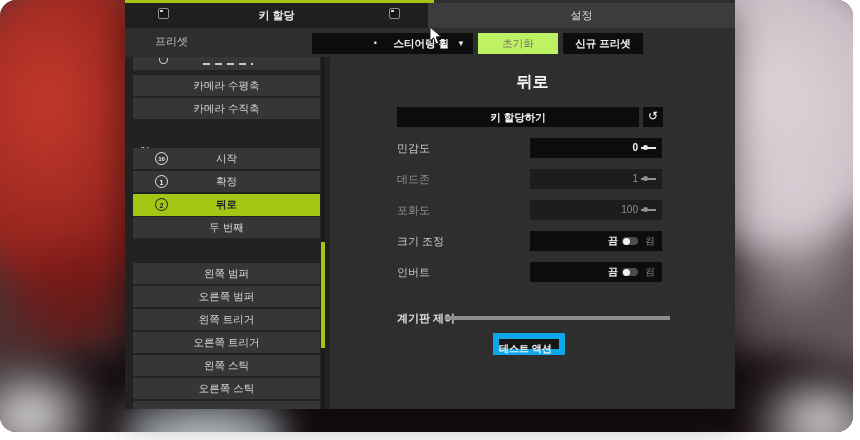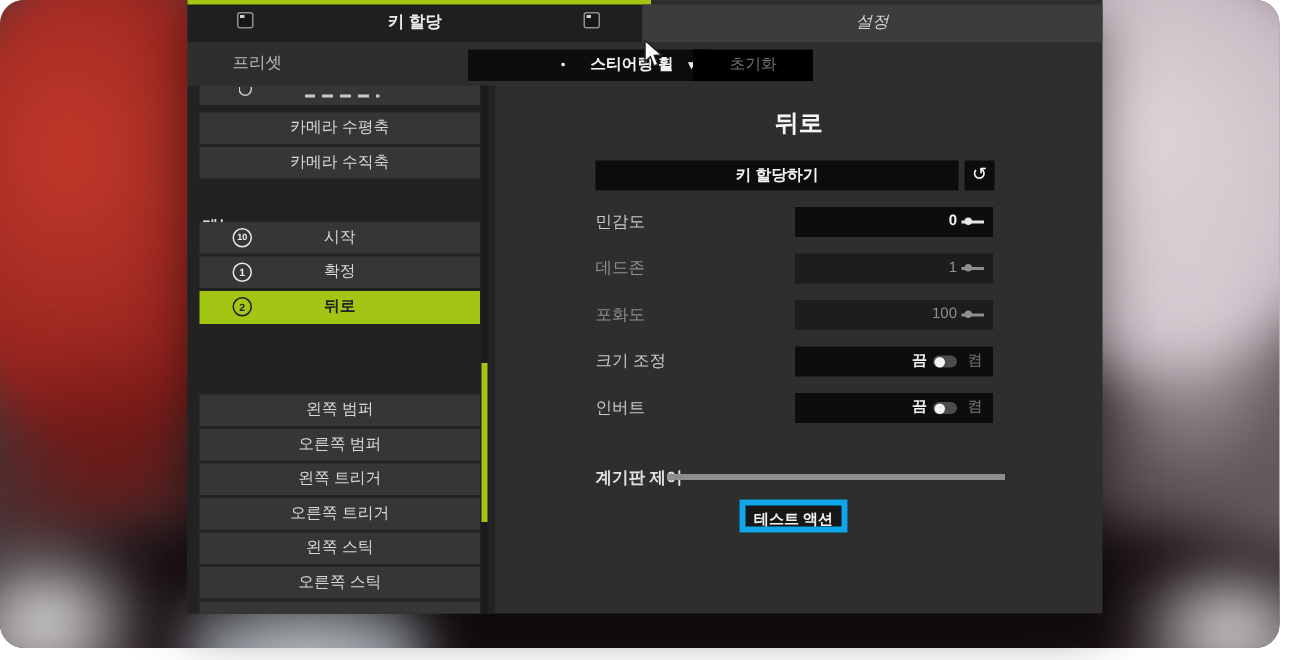--- a/index.html
+++ b/index.html
@@ -14,33 +14,33 @@
   .b-dark{left:-30px;top:330px;width:940px;height:140px;background:linear-gradient(#20161a,#120a0c);filter:blur(12px);border-radius:0;}
   .b-wheel{left:120px;top:378px;width:170px;height:100px;background:radial-gradient(ellipse,#d3d5da,#9aa0a8 55%,rgba(120,120,130,0) 80%);}
   .b-wl{left:-40px;top:360px;width:140px;height:110px;background:radial-gradient(ellipse,#f7f7f7,rgba(247,247,247,0) 75%);}
   .b-wr{left:750px;top:370px;width:140px;height:100px;background:radial-gradient(ellipse,#efecee,rgba(239,236,238,0) 75%);}
   
   .panel{position:absolute;left:125px;top:0;width:610px;height:409px;background:#2e2e2e;box-shadow:0 10px 34px rgba(0,0,0,.5);}
   
   .tab-active{position:absolute;left:0;top:0;width:303px;height:28px;background:#1f1f1f;}
   .tab-accent{position:absolute;left:0;top:0;width:309px;height:3px;background:#a2c613;}
   .tab-active .lbl{position:absolute;left:0;top:3px;width:100%;height:25px;line-height:25px;text-align:center;color:#eaeaea;font-size:11px;font-weight:bold;}
-  .tab-inactive{position:absolute;left:303px;top:3px;width:307px;height:25px;background:#3c3c3c;font-style:italic;}
+  .tab-inactive{position:absolute;left:303px;top:3px;width:307px;height:25px;background:#3c3c3c;}
   .tab-inactive .lbl{display:block;width:100%;height:25px;line-height:25px;text-align:center;color:#d4d4d4;font-size:11px;}
   .keyicon{position:absolute;top:8px;width:11px;height:11px;border:1px solid #8f8f8f;border-radius:2px;background:#161616;box-sizing:border-box;}
   .keyicon i{position:absolute;left:1px;top:1px;width:3px;height:2px;background:#cfcfcf;}
   .ki1{left:33px;} .ki2{left:264px;}
   
   .preset-label{position:absolute;left:30px;top:34px;font-size:11px;color:#bdbdbd;text-align:center;}
   .btn{position:absolute;top:33px;height:21px;background:#0d0d0d;color:#f2f2f2;font-size:10.5px;text-align:center;line-height:21px;cursor:pointer;}
   .dropdown{left:187px;width:161px;}
   .dropdown .dd-in{position:absolute;right:24px;top:0;line-height:21px;font-size:10.5px;color:#f2f2f2;font-weight:bold;}
   .dropdown .dot{position:absolute;right:96px;top:0;line-height:21px;font-size:9px;color:#f2f2f2;}
   .dropdown .caret{position:absolute;right:8px;top:0;line-height:21px;font-size:8px;color:#e8e8e8;}
-  .btn-init{left:337px;width:80px;background:#000000;color:#707070;}
+  .btn-init{left:353px;width:80px;background:#bef264;color:#707070;}
   .btn-new{left:438px;width:80px;font-weight:bold;}
   .btn-del{left:523px;width:79px;font-weight:bold;}
   
   .sidebar{position:absolute;left:0;top:57px;width:205px;height:352px;background:#222222;overflow:hidden;}
   .srow{position:absolute;left:8px;width:187px;height:21px;background:#363636;color:#d8d8d8;font-size:10.5px;text-align:center;line-height:21px;cursor:pointer;}
   .srow.sel{background:#a2c613;color:#222;font-weight:bold;height:22px;}
   .badge{position:absolute;left:22px;top:3.5px;width:13px;height:13px;border:1.2px solid #e8e8e8;border-radius:50%;font-size:7px;font-weight:bold;line-height:13px;text-align:center;color:#f0f0f0;box-sizing:border-box;}
   .sel .badge{border-color:#1d1d1d;color:#1d1d1d;}
   .shead{position:absolute;left:0;width:205px;height:21px;color:#e2e2e2;font-size:10.5px;font-weight:bold;line-height:21px;cursor:pointer;}
   .shead .t{position:absolute;left:10px;}
@@ -61,21 +61,21 @@
   .vbox.dim .num{color:#8f8f8f;font-weight:normal;}
   .mini-sl{position:absolute;right:6px;top:9px;width:15px;height:2px;background:#e6e6e6;}
   .mini-sl::before{content:"";position:absolute;left:2px;top:-1.6px;width:5px;height:5px;border-radius:50%;background:#e6e6e6;}
   .vbox.dim .mini-sl{background:#8f8f8f;} .vbox.dim .mini-sl::before{background:#8f8f8f;}
   .tog-off{position:absolute;right:44px;top:0;line-height:20px;font-size:10px;font-weight:bold;color:#f2f2f2;}
   .tog-pill{position:absolute;right:24px;top:6px;width:16px;height:8px;border-radius:4px;background:#4c4c4c;cursor:pointer;}
   .tog-pill::before{content:"";position:absolute;left:1px;top:0.5px;width:7px;height:7px;border-radius:50%;background:#f2f2f2;}
   .tog-on{position:absolute;right:7px;top:0;line-height:20px;font-size:10px;color:#777;}
   .gauge-l{position:absolute;left:272px;top:311px;font-size:11px;font-weight:bold;color:#e2e2e2;}
   .gauge-bar{position:absolute;left:320px;top:316px;width:225px;height:4px;background:#8e8e8e;cursor:pointer;}
-  .testb{position:absolute;left:368px;top:333px;width:72px;height:22px;background:#171717;border:4px solid #0ea5e9;box-sizing:border-box;color:#f2f2f2;font-size:10px;font-weight:bold;text-align:center;line-height:20px;cursor:pointer;}
+  .testb{position:absolute;left:368px;top:333px;width:72px;height:22px;background:#171717;border:6px solid #0ea5e9;box-sizing:border-box;color:#f2f2f2;font-size:10px;font-weight:bold;text-align:left;line-height:20px;cursor:pointer;}
   
   .cursor{position:absolute;left:428px;top:26px;width:15px;height:20px;pointer-events:none;}
 </style>
 </head>
 <body>
 
 <div class="stage">
 
   <div class="photo">
     <div class="blob b-red1"></div>
@@ -104,20 +104,21 @@
       <span class="lbl">설정</span>
     </div>
 
     <span class="preset-label">프리셋</span>
     <div class="btn dropdown">
       <span class="dot">•</span>
       <span class="dd-in">스티어링 휠</span>
       <span class="caret">▼</span>
     </div>
     <div class="btn btn-init">초기화</div>
+    <div class="btn btn-new">신규 프리셋</div>
 
     <div class="sidebar">
       <div class="srow" style="top:-8px">
         <span class="remn-ico"></span>
         <span class="remn-dash"></span>
       </div>
       <div class="srow" style="top:41px">카메라 수직축</div>
       <div class="srow" style="top:18px">카메라 수평축</div>
       <div class="shead" style="top:84px">
         <span class="t">메뉴</span>
@@ -128,20 +129,21 @@
         <span>시작</span>
       </div>
       <div class="srow" style="top:114px">
         <span class="badge">1</span>
         <span>확정</span>
       </div>
       <div class="srow sel" style="top:137px">
         <span class="badge">2</span>
         <span>뒤로</span>
       </div>
+      <div class="srow" style="top:160px">두 번째</div>
       <div class="srow" style="top:206px">왼쪽 범퍼</div>
       <div class="srow" style="top:252px">왼쪽 트리거</div>
       <div class="srow" style="top:229px">오른쪽 범퍼</div>
       <div class="srow" style="top:275px">오른쪽 트리거</div>
       <div class="srow" style="top:321px">오른쪽 스틱</div>
       <div class="srow" style="top:298px">왼쪽 스틱</div>
       <div class="srow" style="top:344px"></div>
       <div class="sb-track"></div>
       <div class="sb-thumb"></div>
     </div>

